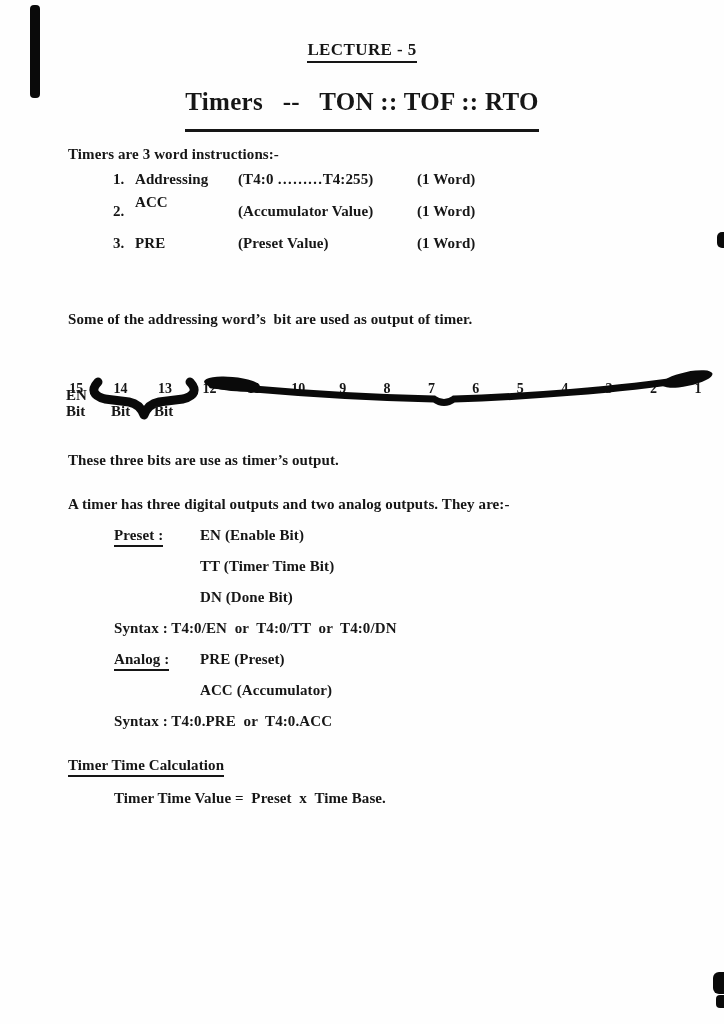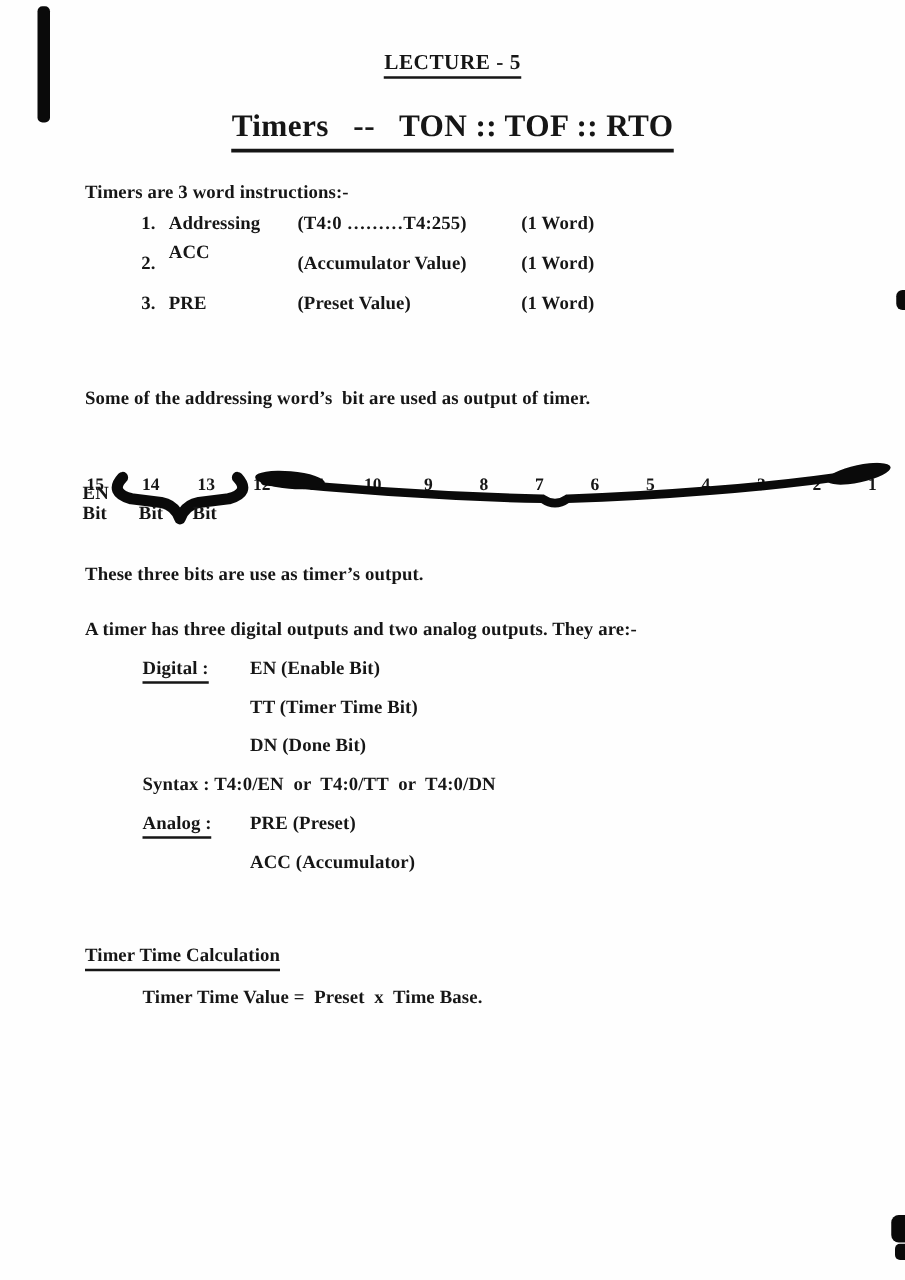--- a/index.html
+++ b/index.html
@@ -22,21 +22,21 @@
     position:absolute;
     white-space:pre;
     font-size:15px;
     line-height:1.15;
     letter-spacing:0.1px;
   }
   .center{left:0;right:0;text-align:center;}
   .ul{border-bottom:2px solid currentColor;padding-bottom:1px;display:inline-block;}
   .lecture{font-size:17px;letter-spacing:0.4px;}
   .maintitle{font-size:25px;letter-spacing:0.3px;}
-  .maintitle .ul{border-bottom-width:3px;padding-bottom:2px;}
+  .maintitle .ul{border-bottom-width:3px;padding-bottom:12px;}
   .bits-row{
     position:absolute;left:54px;top:357px;width:666px;
     display:flex;font-size:14px;margin-top:24px;
   }
   .bits-row span{flex:1;text-align:center;}
   .artifact{position:absolute;background:var(--annotation);}
   svg.annot{position:absolute;left:60px;top:370px;}
 </style>
 </head>
 <body>
@@ -99,26 +99,27 @@
   </svg>
 
   <div class="t" style="left:66px;top:387px;">EN</div>
   <div class="t" style="left:66px;top:403px;">Bit</div>
   <div class="t" style="left:111px;top:403px;">Bit</div>
   <div class="t" style="left:154px;top:403px;">Bit</div>
 
   <div class="t" style="left:68px;top:452px;">These three bits are use as timer’s output.</div>
   <div class="t" style="left:68px;top:496px;">A timer has three digital outputs and two analog outputs. They are:-</div>
 
-  <div class="t" style="left:114px;top:527px;"><span class="ul">Digital :</span></div>
+  <div class="t" style="left:114px;top:527px;"><span class="ul">Preset :</span></div>
   <div class="t" style="left:200px;top:527px;">EN (Enable Bit)</div>
   <div class="t" style="left:200px;top:558px;">TT (Timer Time Bit)</div>
   <div class="t" style="left:200px;top:589px;">DN (Done Bit)</div>
   <div class="t" style="left:114px;top:620px;">Syntax : T4:0/EN  or  T4:0/TT  or  T4:0/DN</div>
 
   <div class="t" style="left:114px;top:651px;"><span class="ul">Analog :</span></div>
   <div class="t" style="left:200px;top:651px;">PRE (Preset)</div>
   <div class="t" style="left:200px;top:682px;">ACC (Accumulator)</div>
+  <div class="t" style="left:114px;top:713px;">Syntax : T4:0.PRE  or  T4:0.ACC</div>
 
   <div class="t" style="left:68px;top:757px;"><span class="ul">Timer Time Calculation</span></div>
   <div class="t" style="left:114px;top:790px;">Timer Time Value =  Preset  x  Time Base.</div>
 
 </div>
 
 </body></html>

